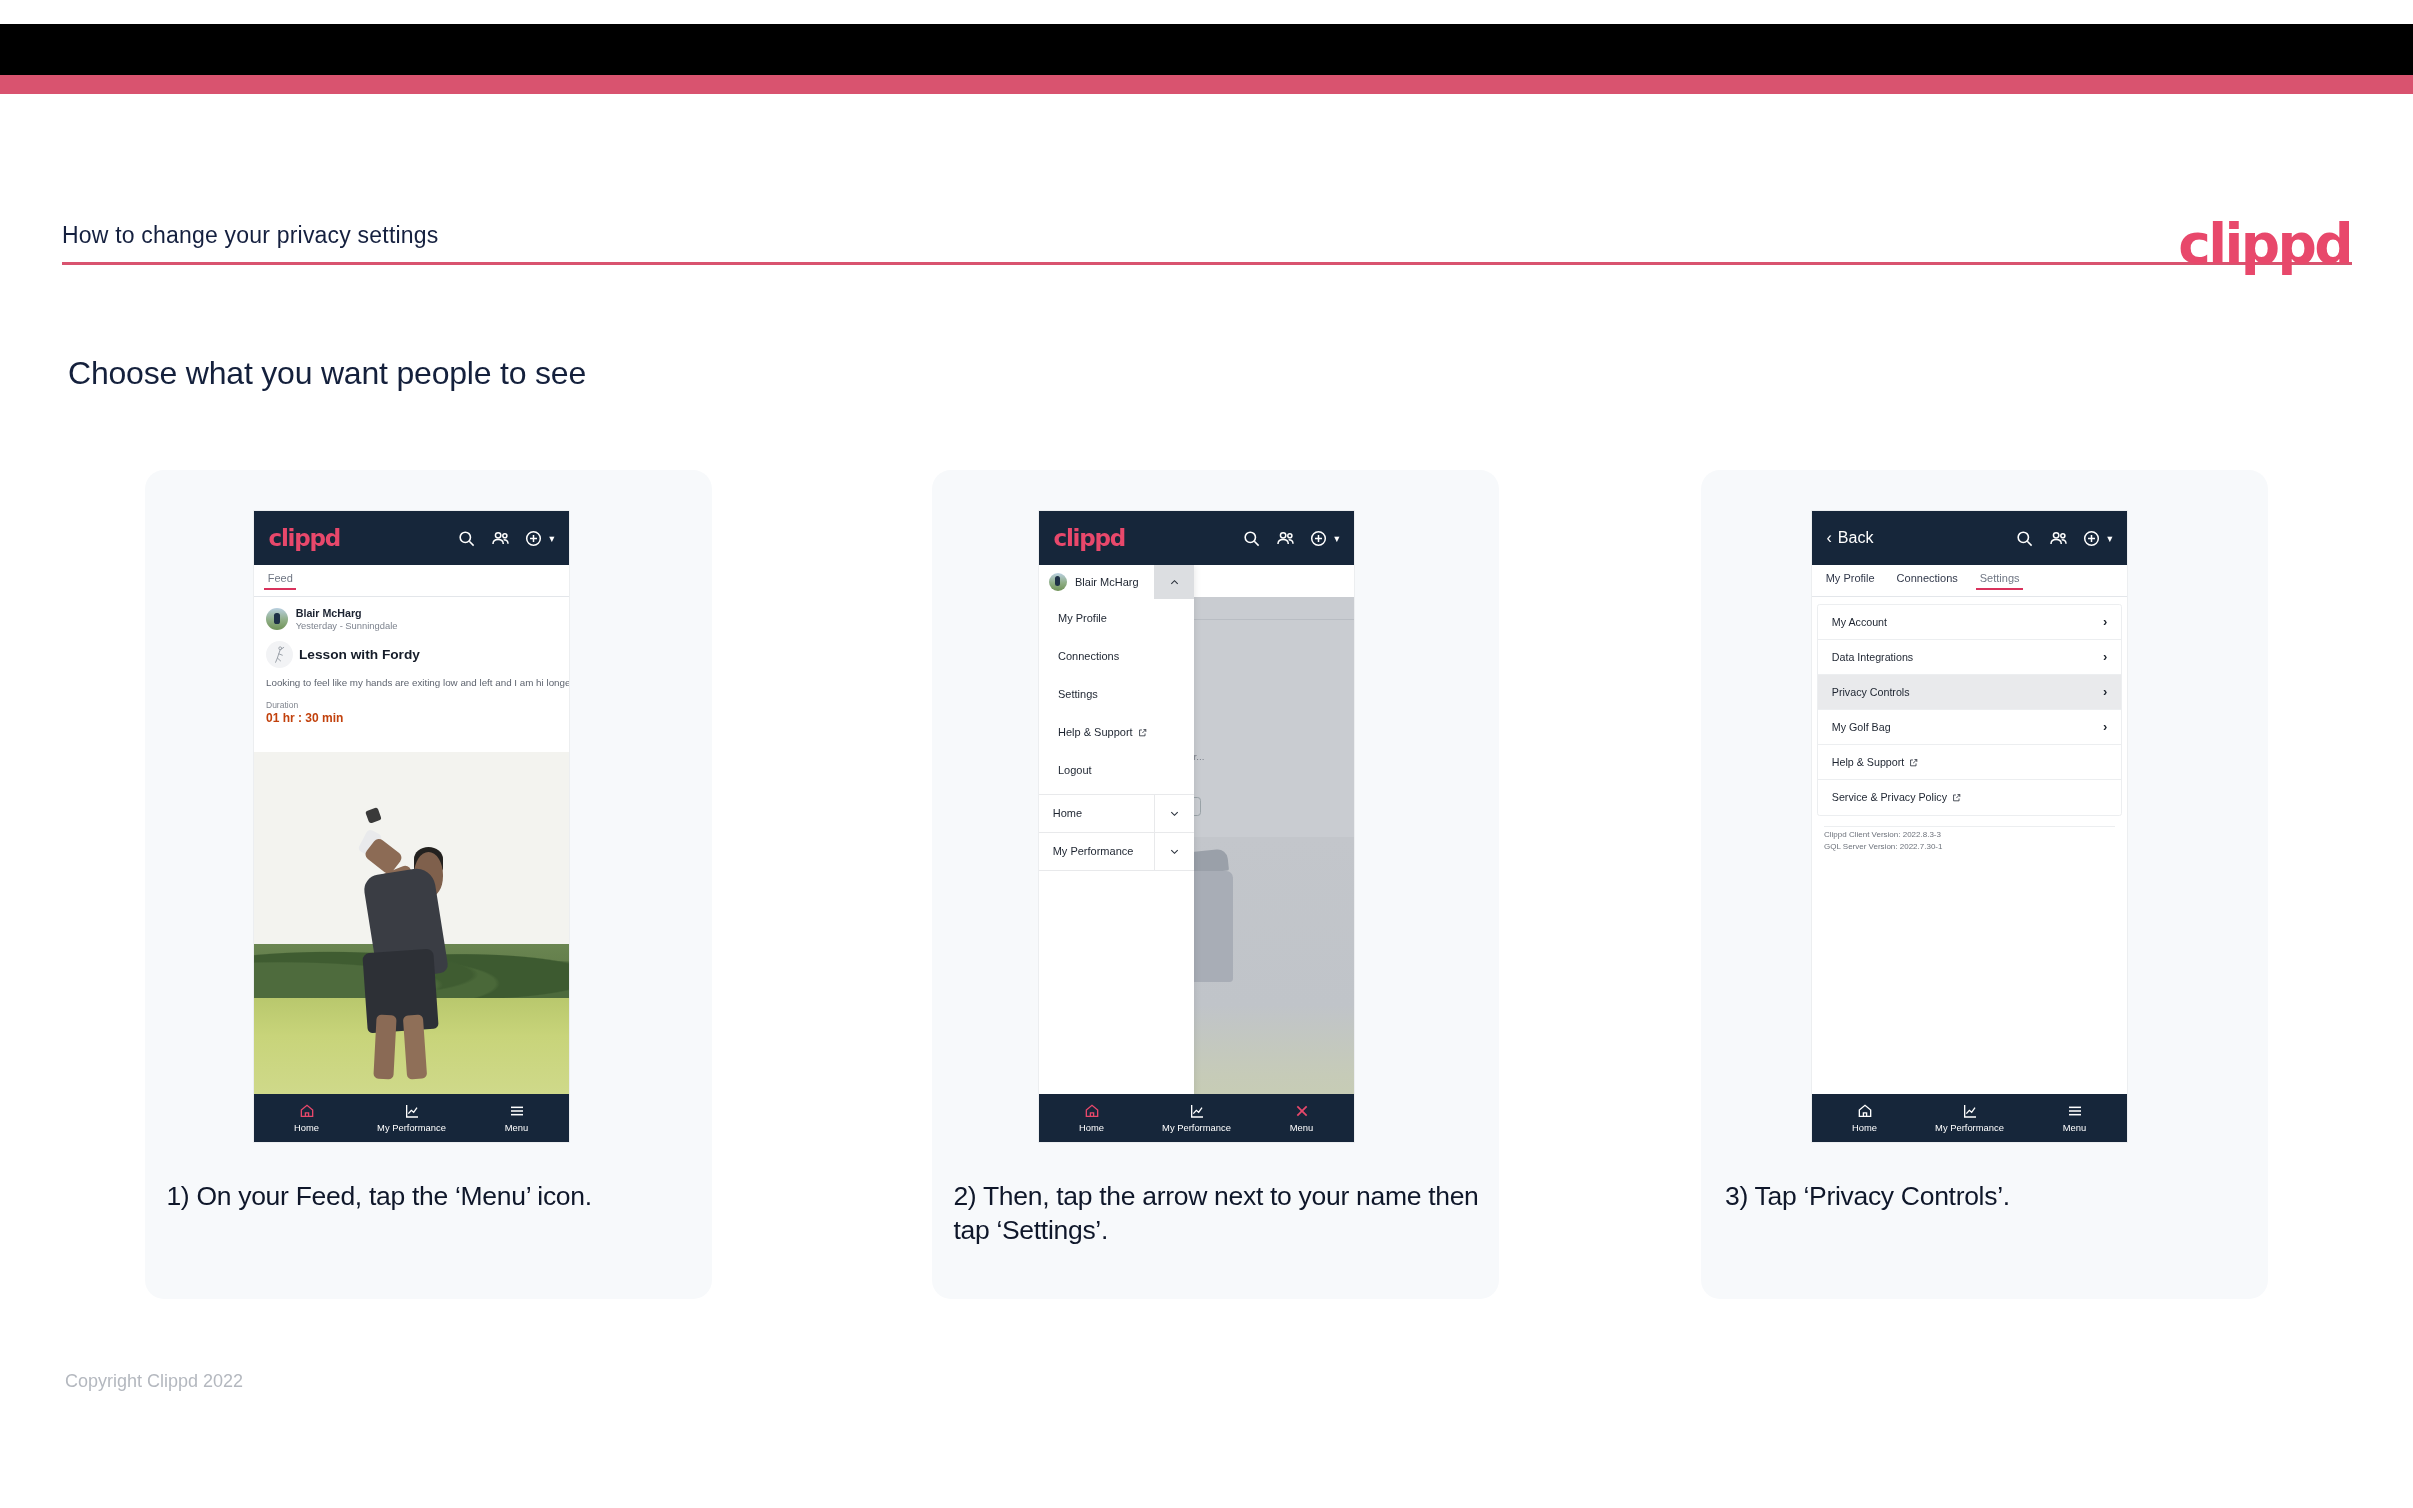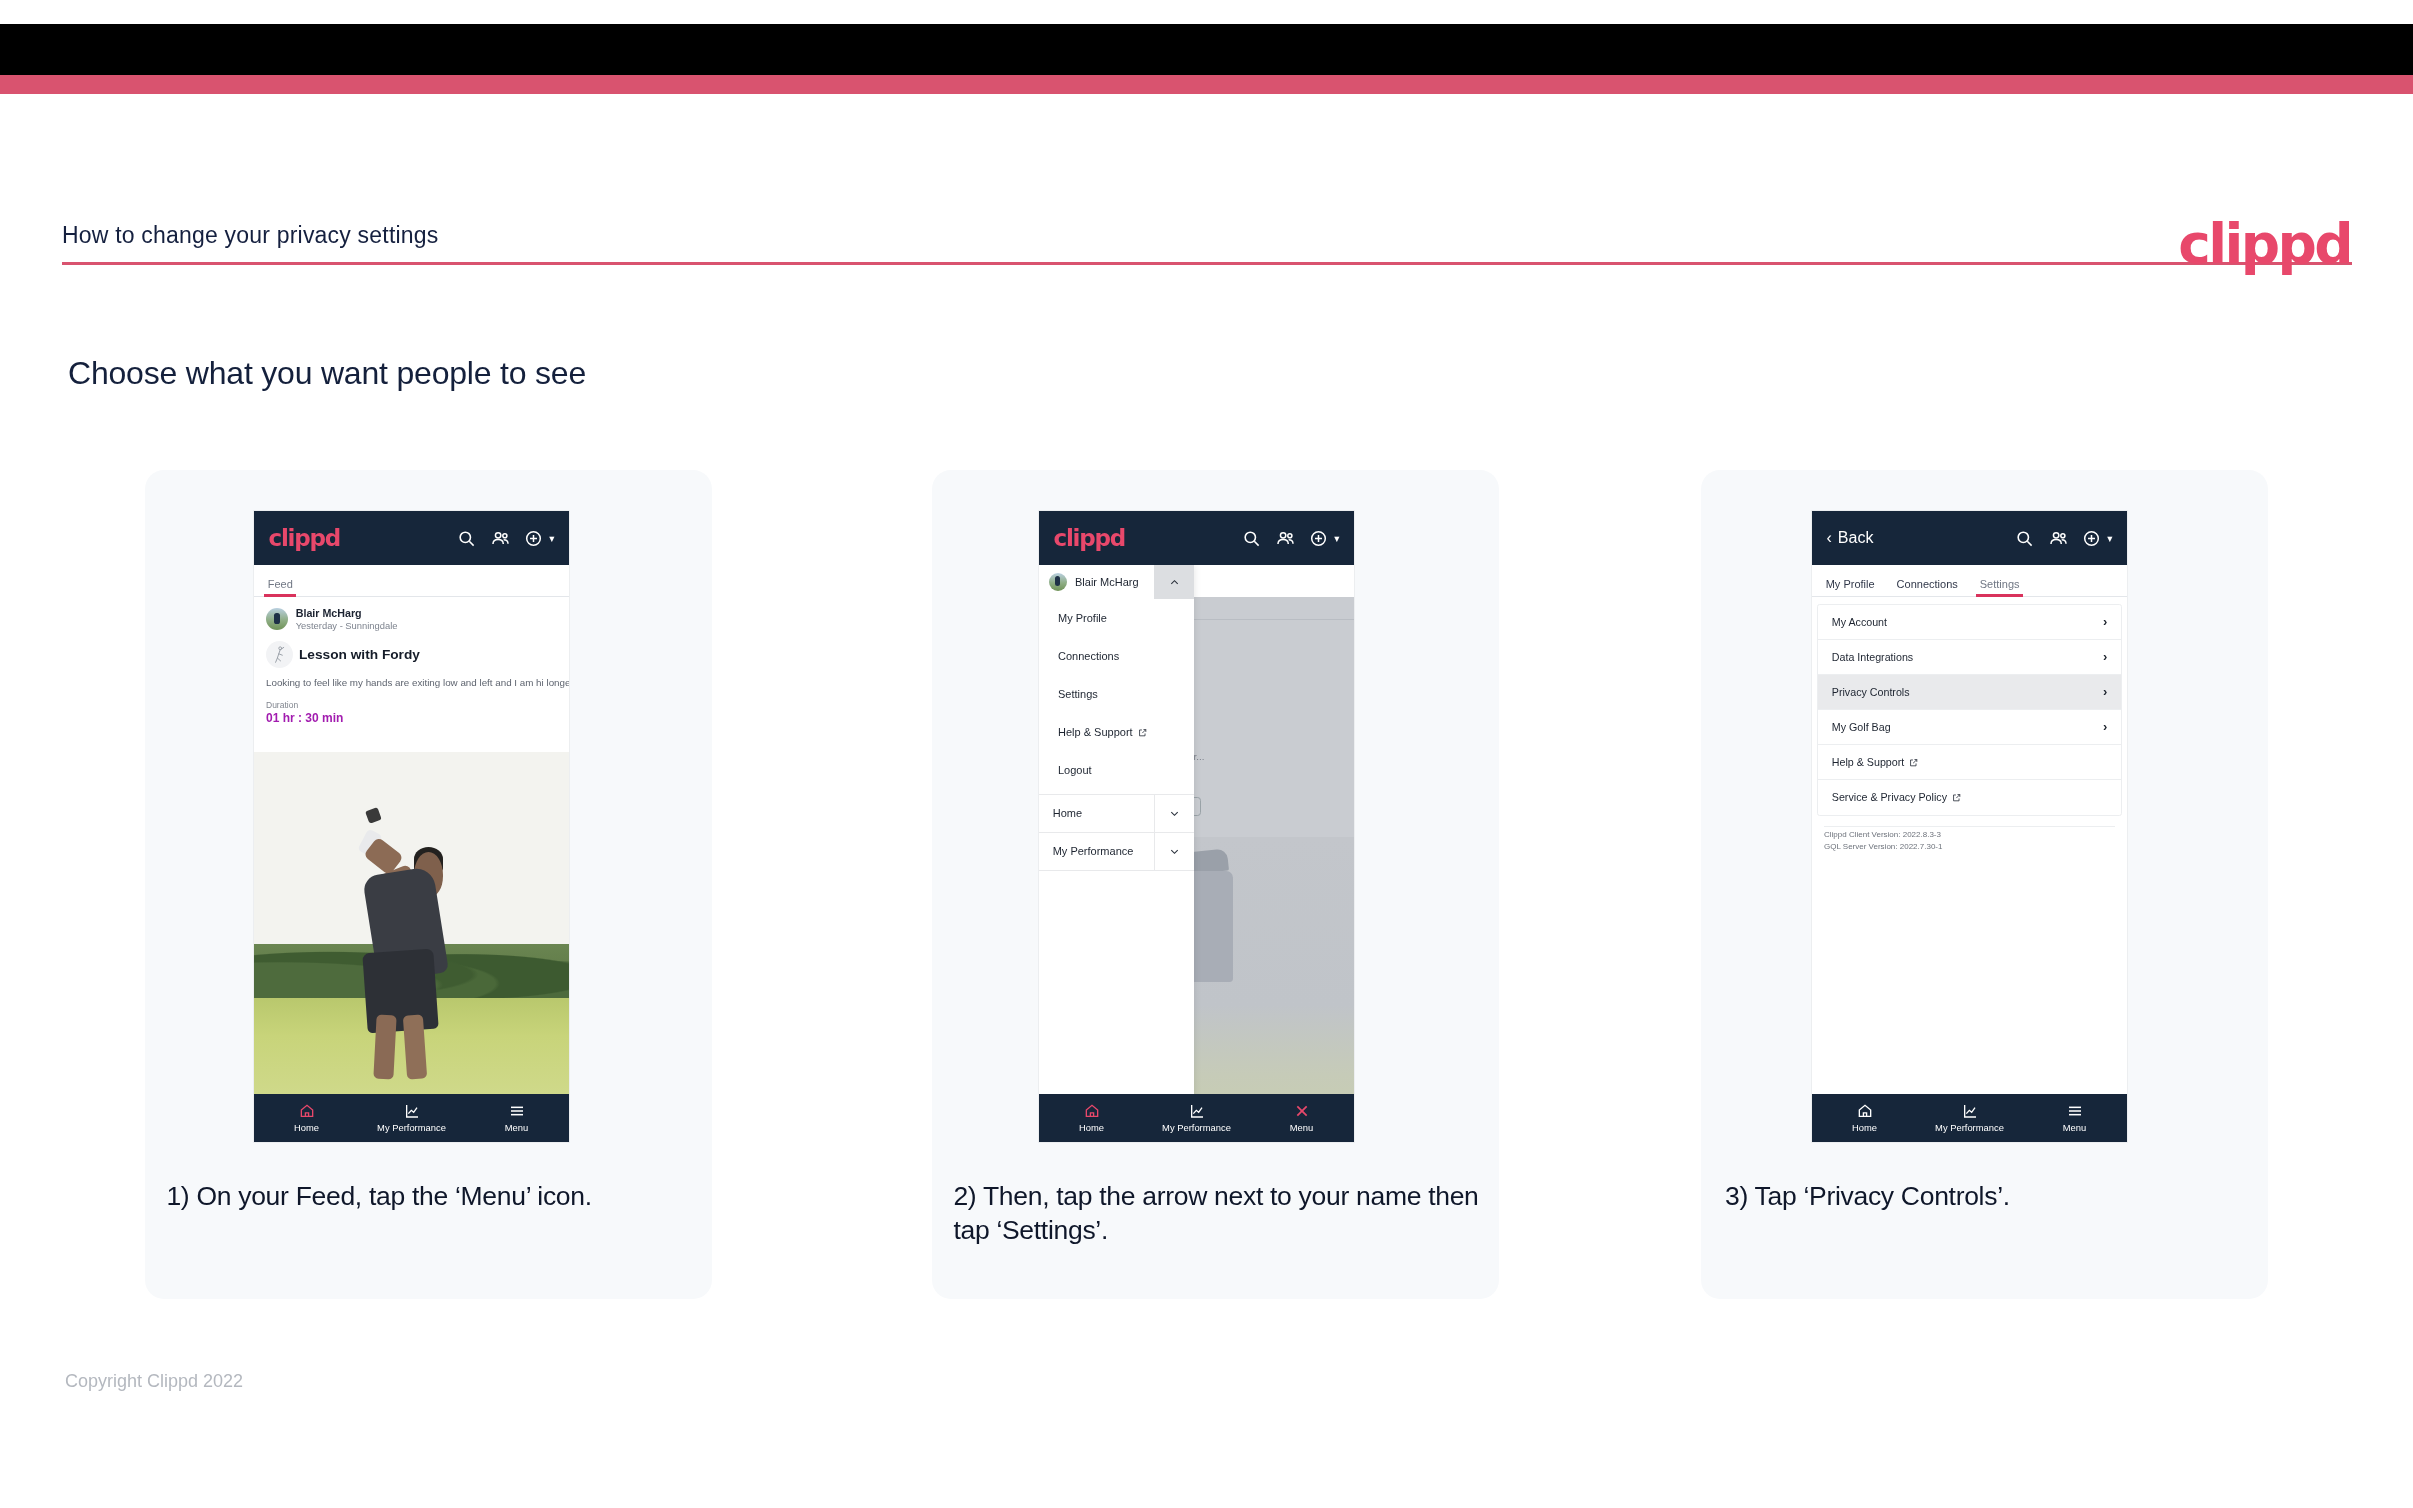--- a/index.html
+++ b/index.html
@@ -82,21 +82,21 @@
     display:flex; align-items:center; gap:6px; color:#fff; font-size:16px;
   }
   .appbar-back .chev { font-size:16px; line-height:16px; }
   .appbar-icons { display:flex; align-items:center; gap:14.5px; }
   .icn { width:19px; height:19px; display:block; }
   .icn svg { width:100%; height:100%; display:block; }
   .caret-mini { color:#fff; font-size:10.3px; margin-left:-8.5px; }
 
   
   .tabs-row {
-    display:flex; align-items:flex-end; height:32px; background:#fff;
+    display:flex; align-items:center; height:32px; background:#fff;
     border-bottom:0.9px solid #e3e6ea; padding:0 13.7px; gap:22px; position:relative;
   }
   .tab {
     font-size:11px; color:#31384a; padding-bottom:6px; position:relative;
   }
   .tab.muted { color:#707784; }
   .tab.active::after {
     content:""; position:absolute; left:-3.4px; right:-3.4px; bottom:-0.9px;
     height:2.6px; background:#d9325c;
   }
@@ -122,21 +122,21 @@
     position:relative;
   }
   .swing-badge svg { position:absolute; left:5.1px; top:4.3px; width:17px; height:19px; }
   .post-title { font-size:13.7px; font-weight:700; color:#151c29; }
 
   .post-body {
     margin-top:8.5px; font-size:9.8px; line-height:13.7px; color:#5e646f;
     white-space:nowrap;
   }
   .dur-label { margin-top:10.3px; font-size:8.5px; color:#81868f; }
-  .dur-value { font-size:12px; font-weight:700; color:#a21caf; margin-top:0.9px; }
+  .dur-value { font-size:12px; font-weight:700; color:#c2410c; margin-top:0.9px; }
 
   
   .photo {
     position:absolute; left:0; right:0; top:241px; bottom:48px; overflow:hidden;
     background:#f2f2ee;
   }
   .photo .sky { position:absolute; inset:0; background:#f3f3ef; }
   .photo .trees {
     position:absolute; left:0; right:0; top:56%; height:20%;
     background:

